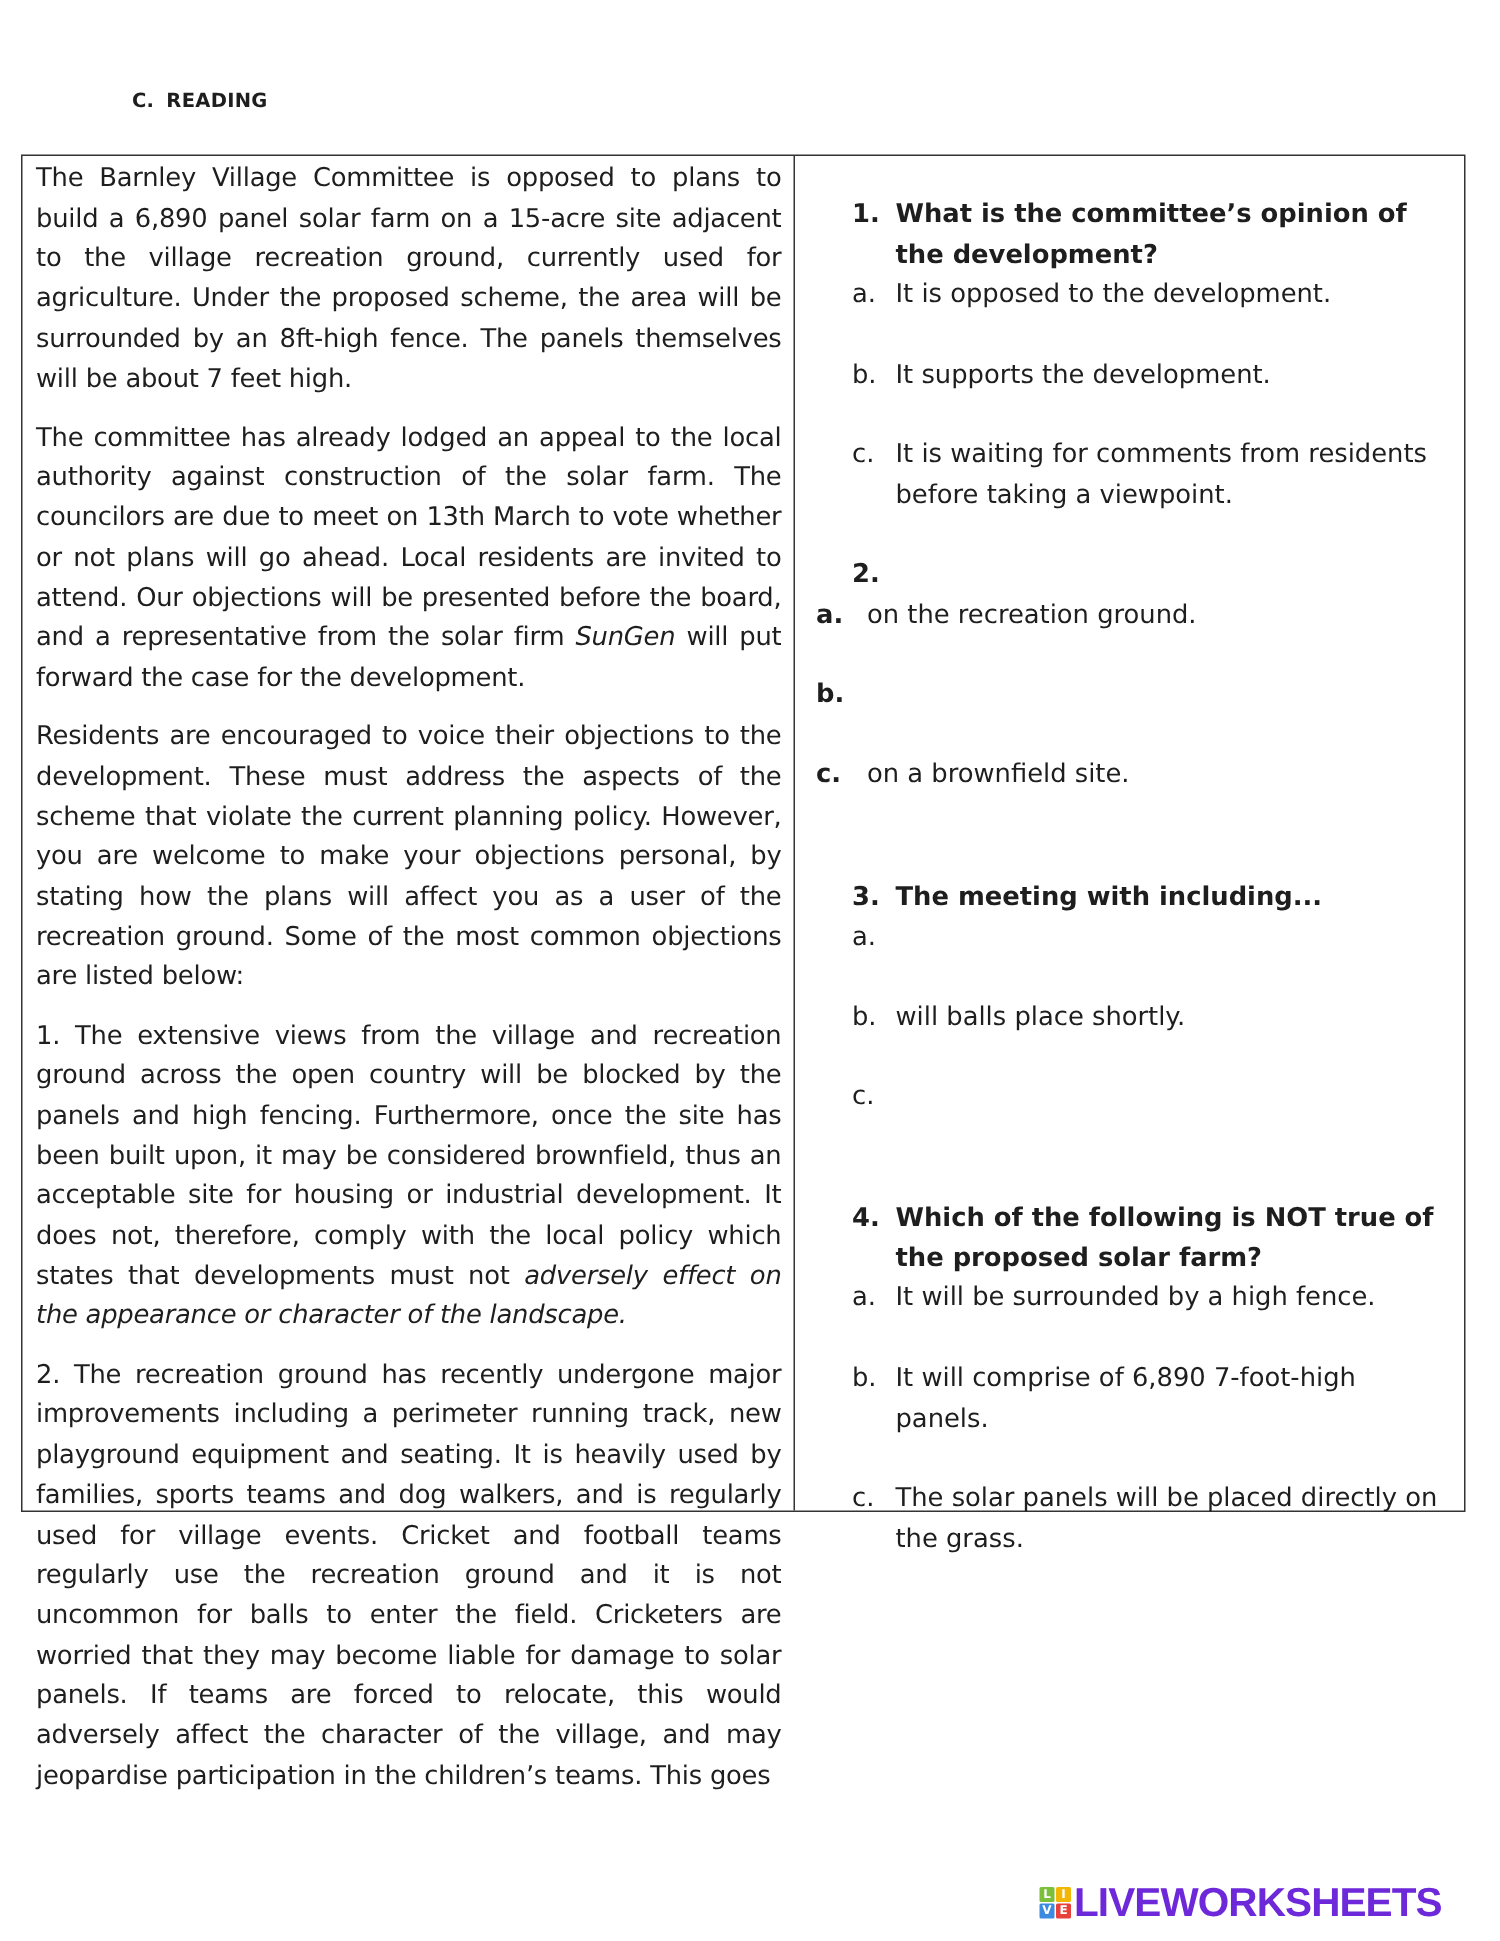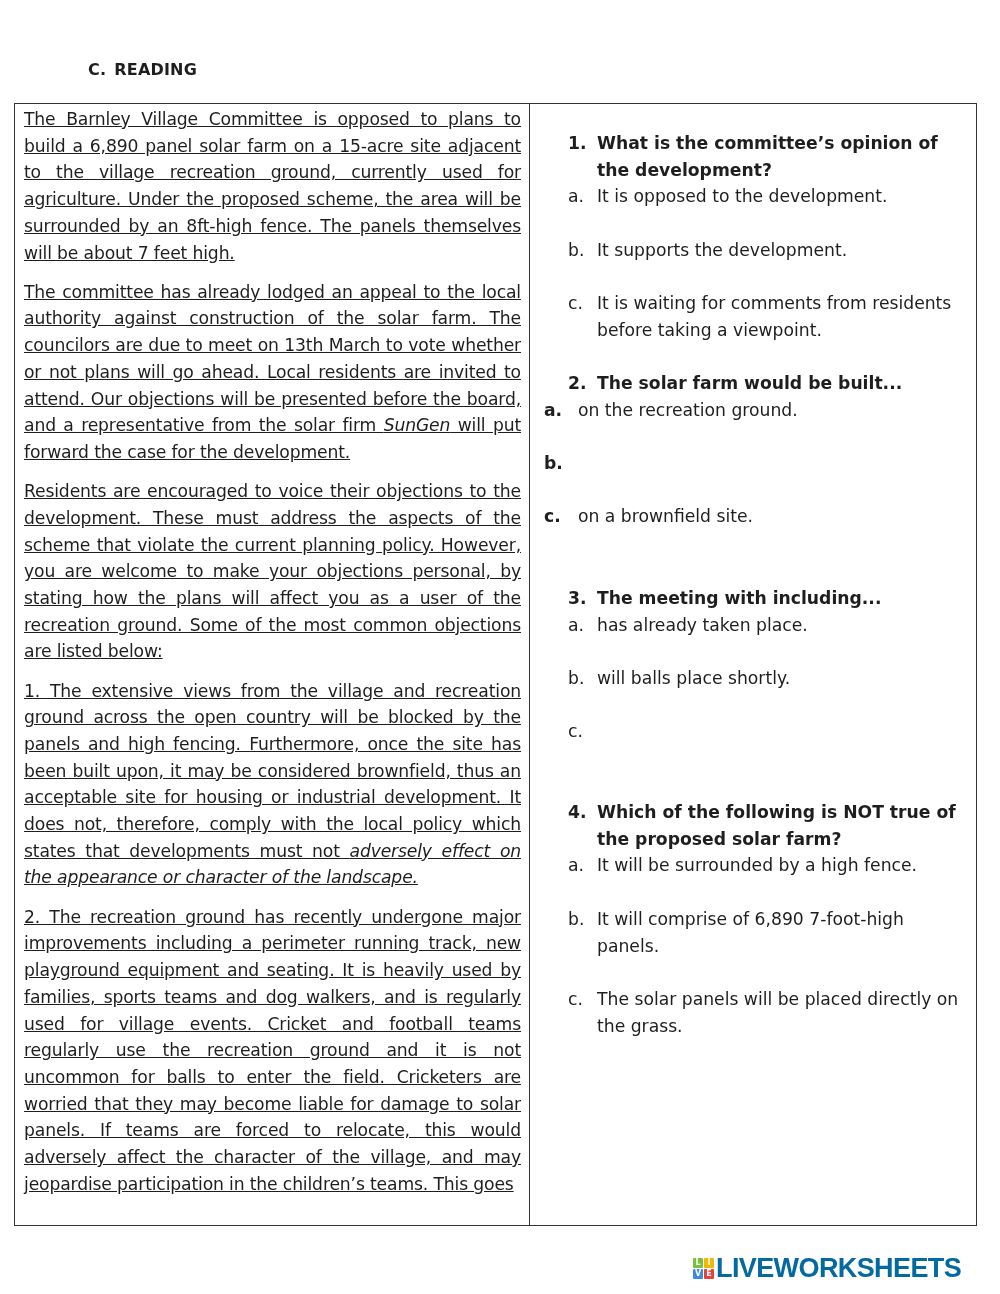--- a/index.html
+++ b/index.html
@@ -1,21 +1,21 @@
 <!DOCTYPE html>
 <html><head>
 <meta charset="utf-8">
 <style>
   html, body { margin:0; padding:0; background:#ffffff; }
   body { width:1000px; height:1294px; position:relative; overflow:hidden;
          font-family:"DejaVu Sans", sans-serif; color:#1e1e1e; }
-  .section-title { position:absolute; left:88px; top:60px; font-size:16px; font-weight:bold; letter-spacing:0.2px; }
+  .section-title { position:absolute; left:88px; top:60px; font-size:13px; font-weight:bold; letter-spacing:0.2px; }
   .section-title .num { margin-right:8px; }
-  .tbl { position:absolute; left:14px; top:103px; width:963px; height:1123px;
-         border:1.5px solid #333; box-sizing:border-box; display:flex;text-decoration:underline; }
+  .tbl { position:absolute; left:14px; top:103px; width:963px; height:905px;
+         border:1.5px solid #333; box-sizing:border-box; display:flex; }
   .left { width:515px; border-right:1.5px solid #333; box-sizing:border-box; padding:2px 8px 0 9px; }
   .right { flex:1; position:relative; }
   .para { font-size:17.2px; line-height:26.7px; text-align:justify; margin:0 0 12.5px 0; letter-spacing:-0.15px; }
   .para em { font-style:italic; }
   .q { position:absolute; font-size:17.2px; line-height:26.7px; }
   .q .stem { font-weight:bold; display:flex; }
   .q .stem .n { width:29px; flex:none; }
   .opt { display:flex; margin-top:0; }
   .opt .l { width:29px; flex:none; }
   .q1 { left:38px; top:26px; width:400px; }
@@ -65,21 +65,20 @@
       <div class="gap"></div>
       <div class="opt">
           <span class="l">c.</span>
           <span>It is waiting for comments from residents before taking a viewpoint.</span>
         </div>
     </div>
 
     <div class="q q2">
       <div class="stem">
           <span class="n">2.</span>
-          <span>The solar farm would be built...</span>
         </div>
       <div class="opt">
           <span class="l">a.</span>
           <span>on the recreation ground.</span>
         </div>
       <div class="gap"></div>
       <div class="opt">
           <span class="l">b.</span>
         </div>
       <div class="gap"></div>
@@ -89,21 +88,20 @@
         </div>
     </div>
 
     <div class="q q3">
       <div class="stem">
           <span class="n">3.</span>
           <span>The meeting with including...</span>
         </div>
       <div class="opt">
           <span class="l">a.</span>
-          <span>has already taken place.</span>
         </div>
       <div class="gap"></div>
       <div class="opt">
           <span class="l">b.</span>
           <span> will balls place shortly.</span>
         </div>
       <div class="gap"></div>
       <div class="opt">
           <span class="l">c.</span>
         </div>
@@ -132,14 +130,14 @@
   </div>
 </div>
 
 <div class="logo">
   <div class="grid">
     <span class="tile" style="background: rgb(123, 191, 58);">L</span>
     <span class="tile" style="background: rgb(242, 183, 5);">I</span>
     <span class="tile" style="background: rgb(60, 139, 224);">V</span>
     <span class="tile" style="background: rgb(232, 65, 60);">E</span>
   </div>
-  <span class="word" style="color: #0369a1;">LIVEWORKSHEETS</span>
+  <span class="word" style="color: #6d28d9;">LIVEWORKSHEETS</span>
 </div>
 
 </body></html>

